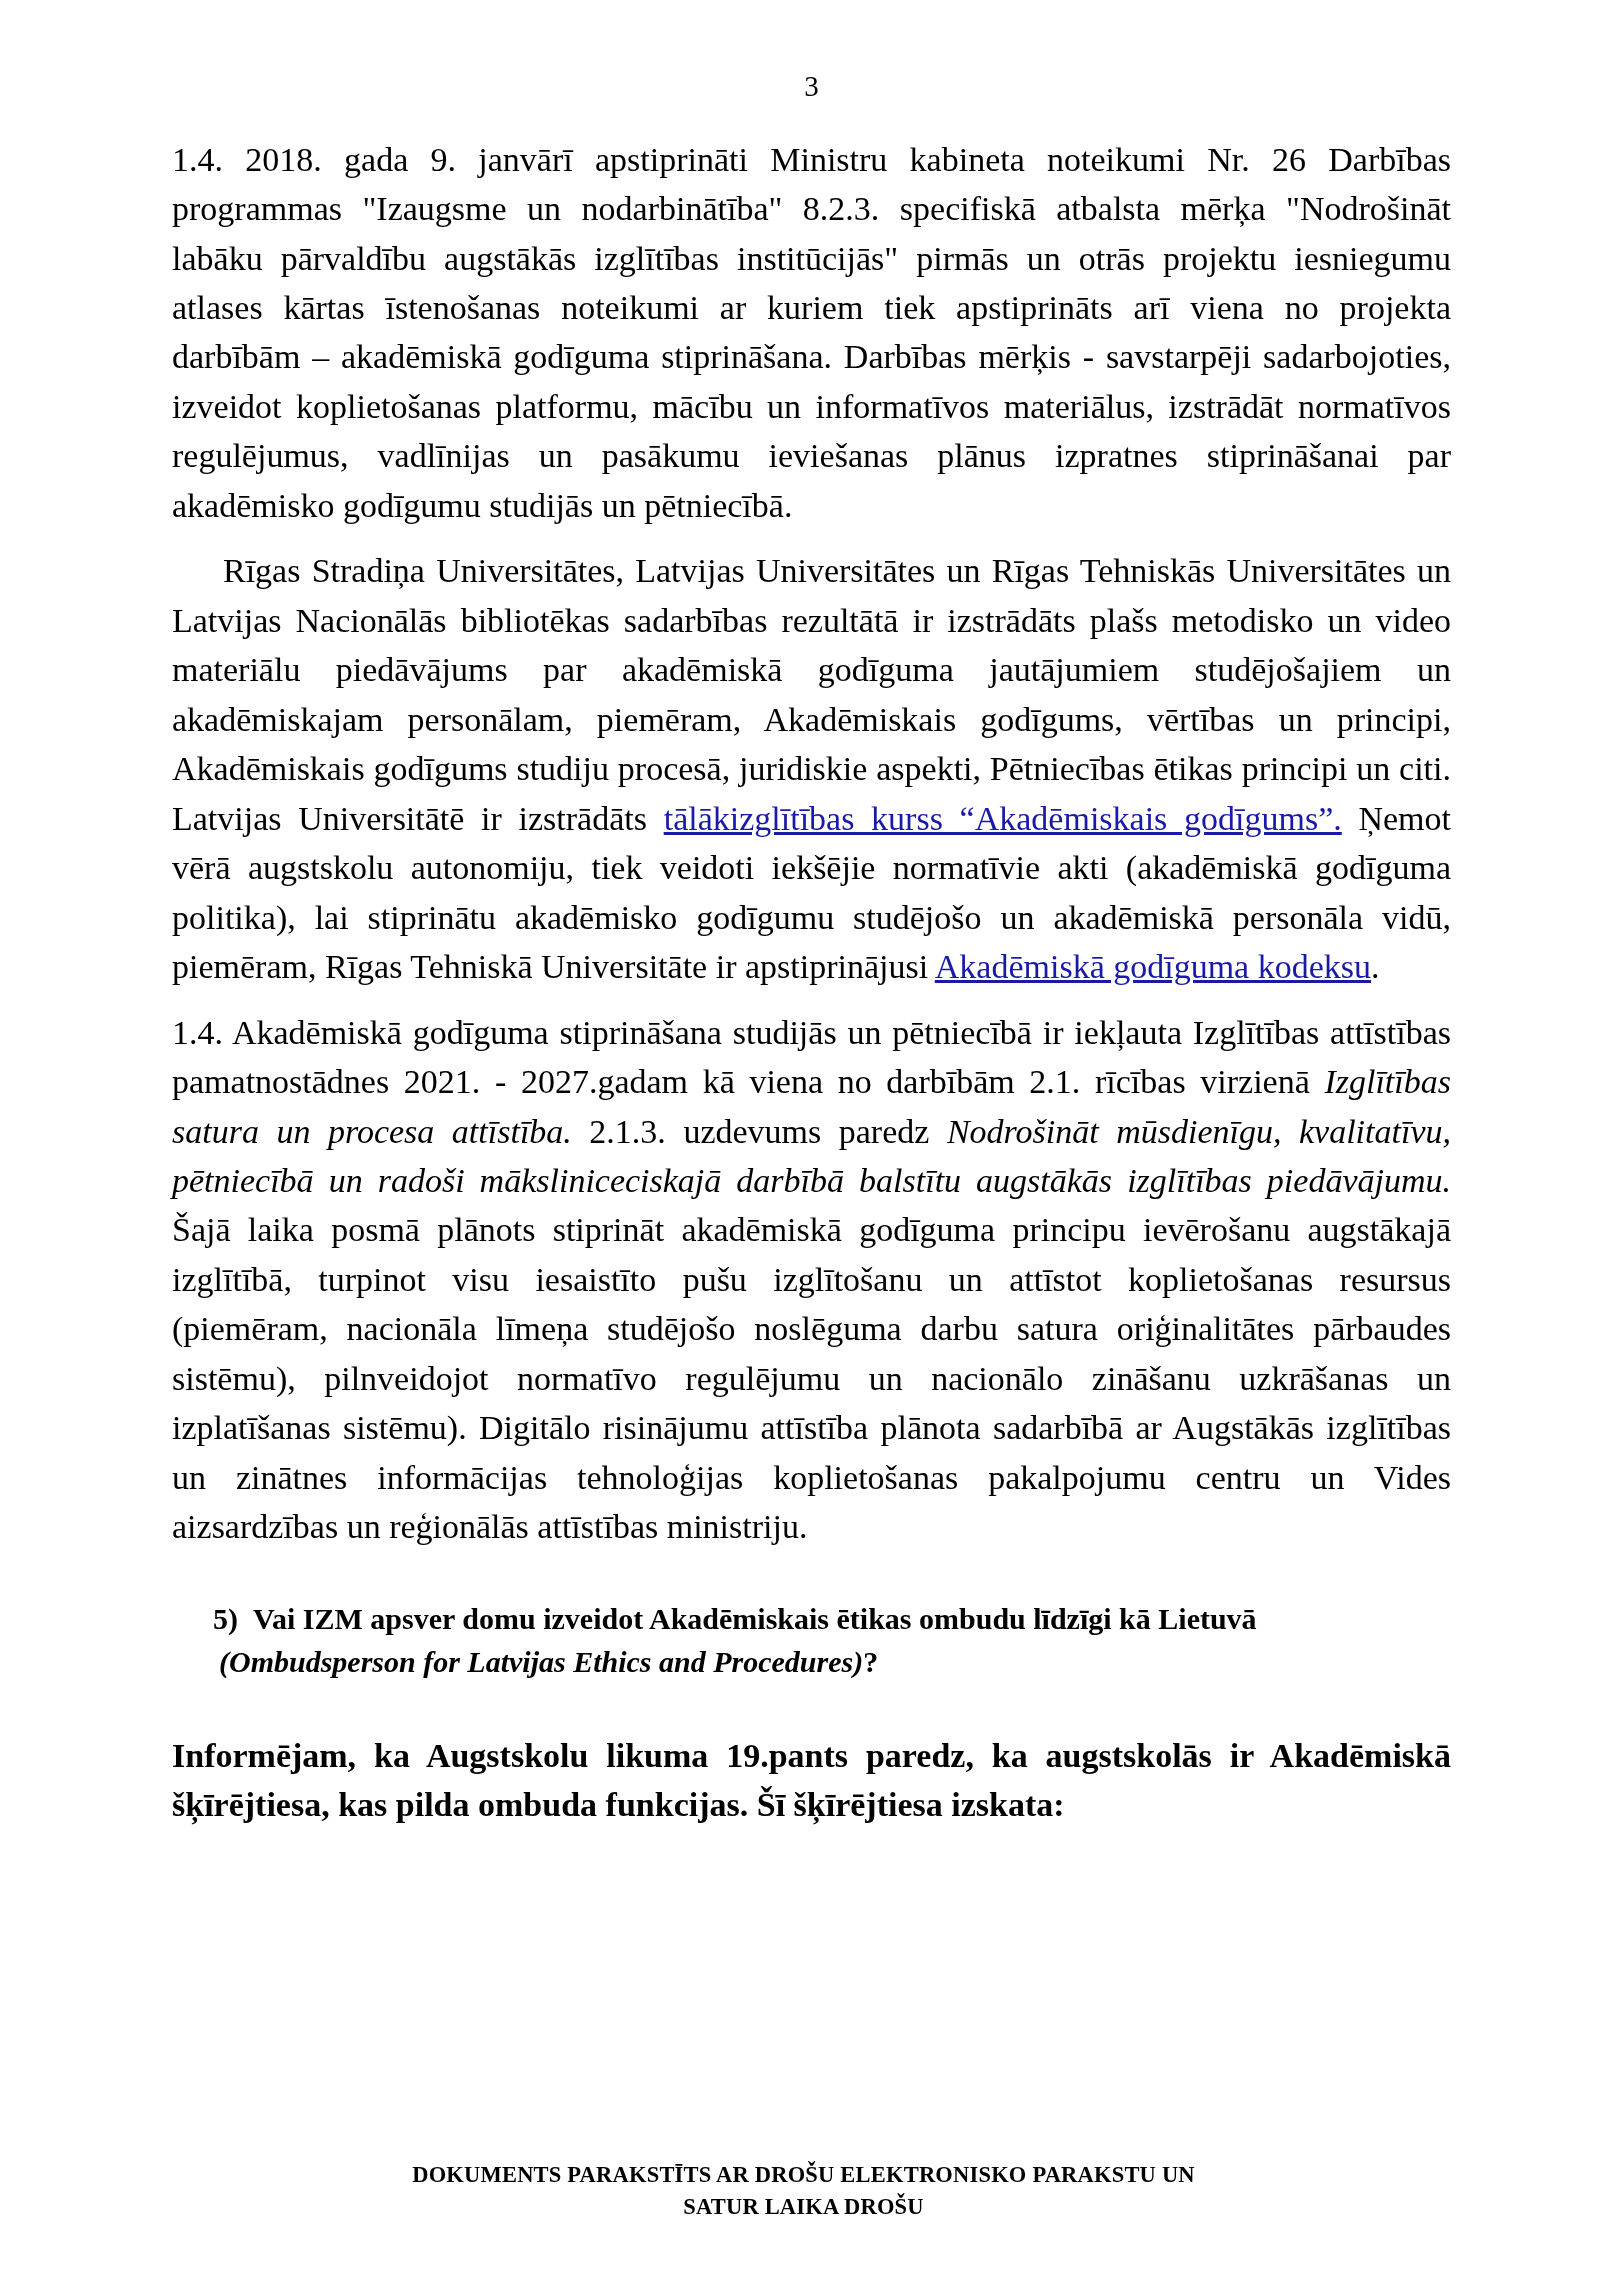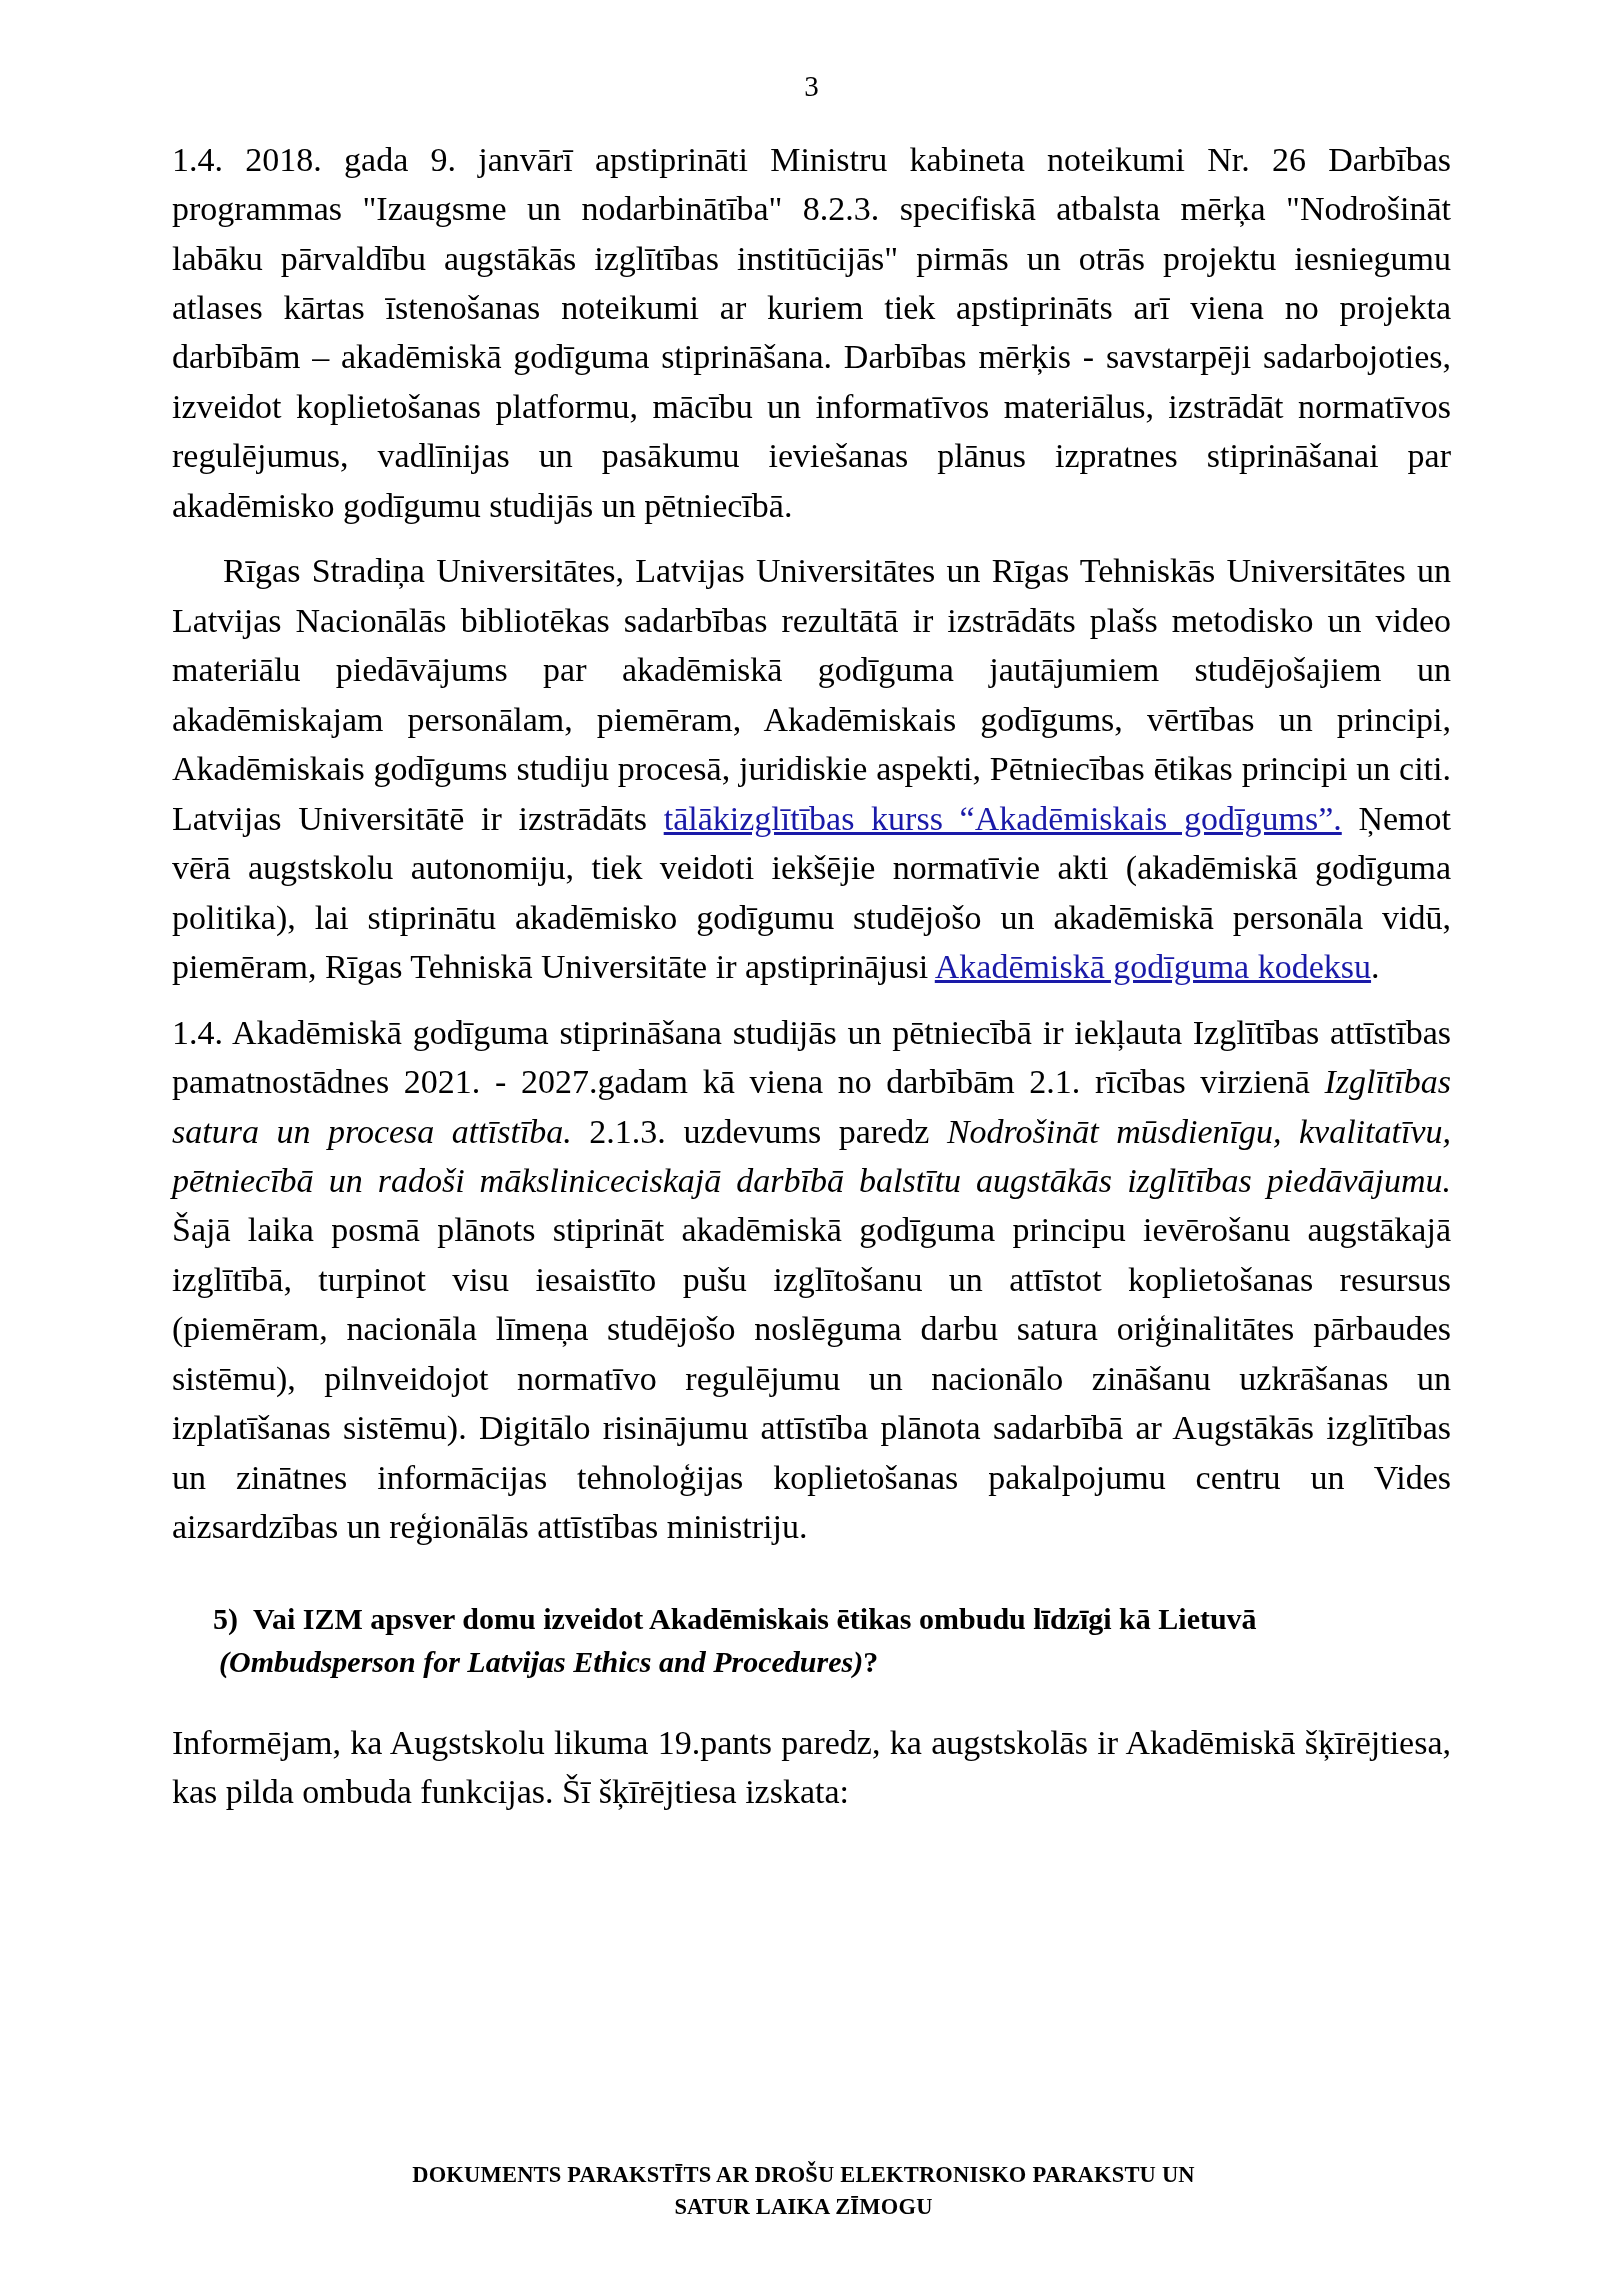--- a/index.html
+++ b/index.html
@@ -31,21 +31,22 @@
     line-height: 1.455;
     text-align: justify;
     text-justify: inter-word;
     margin: 0 0 0 0;
     hyphens: none;
   }
   .para + .para {
     margin-top: 16px;
   }
   .gap-before {
-    margin-top: 34px;
+    margin-top: 47px;
+    font-weight: bold;
   }
   .gap-before-lg {
     margin-top: 41px;
   }
   .link {
     color: #1a1aa8;
     text-decoration: underline;
   }
   .italic {
     font-style: italic;
@@ -102,17 +103,17 @@
   <p class="q-heading">
     <span class="q-num">5)</span><span>&nbsp;&nbsp;</span><span>Vai IZM apsver domu izveidot Akadēmiskais ētikas ombudu līdzīgi kā Lietuvā </span><span class="q-en">(Ombudsperson for Latvijas Ethics and Procedures)</span><span>?</span>
   </p>
 
   <p class="para gap-before">
     <span>Informējam, ka Augstskolu likuma 19.pants paredz, ka augstskolās ir Akadēmiskā šķīrējtiesa, kas pilda ombuda funkcijas. Šī šķīrējtiesa izskata:</span>
   </p>
 
   <div class="footer">
     <div>DOKUMENTS PARAKSTĪTS AR DROŠU ELEKTRONISKO PARAKSTU UN</div>
-    <div>SATUR LAIKA ZĪMOGU</div>
+    <div>SATUR LAIKA DROŠU</div>
   </div>
 
 </div>
 
 
 </body></html>

